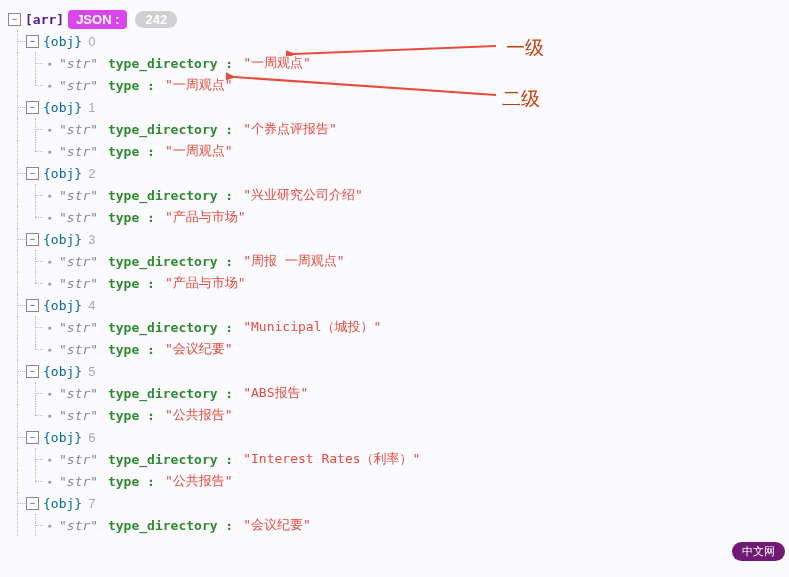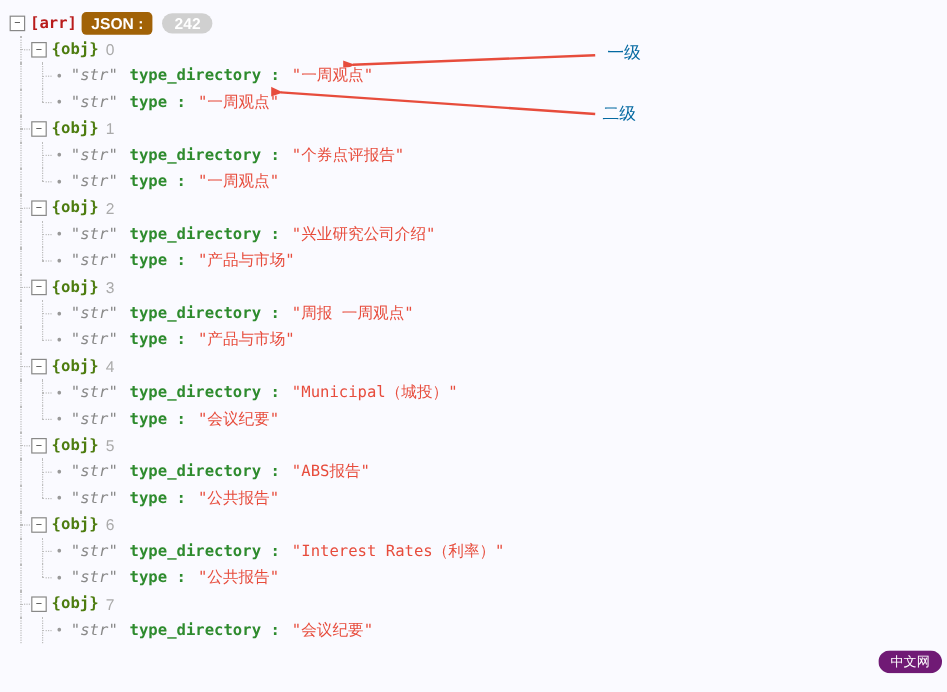--- a/index.html
+++ b/index.html
@@ -63,25 +63,25 @@
 }
 .bullet {
   width: 11px;
   text-align: center;
   color: #999;
   font-size: 7px;
   font-family: sans-serif;
   margin-right: 4px;
   flex-shrink: 0;
 }
-.tag-arr { color: #b91c1c; font-weight: bold; }
-.tag-obj { color: #4d7c0f; font-weight: bold; }
+.tag-arr { color: #4c1d95; font-weight: bold; }
+.tag-obj { color: #0369a1; font-weight: normal; }
 .tag-str { color: #888; font-style: italic; }
 .pill {
-  background: #a16207;
+  background: #d946ef;
   color: #fff;
   border-radius: 4px;
   padding: 2px 8px;
   font-weight: bold;
   margin: 16px 4px;
   font-family: sans-serif;
 }
 .pill-grey {
   background: #d0d0d0;
   color: #fff;
@@ -111,23 +111,23 @@
   color: #e74c3c;
 }
 .quote { color: #888; }
 .arrow-svg {
   position: absolute;
   pointer-events: none;
   z-index: 10;
 }
 .annotation {
   position: absolute;
-  color: #0369a1;
+  color: #c2410c;
   font-family: Liberation Sans, sans-serif;
-  font-size: 14px;
+  font-size: 19px;
 }
 .logo-badge {
   position: fixed;
   bottom: 16px;
   right: 4px;
   background: #701a75;
   color: #fff;
   border-radius: 10px;
   padding: 2px 10px;
   font-size: 11px;

